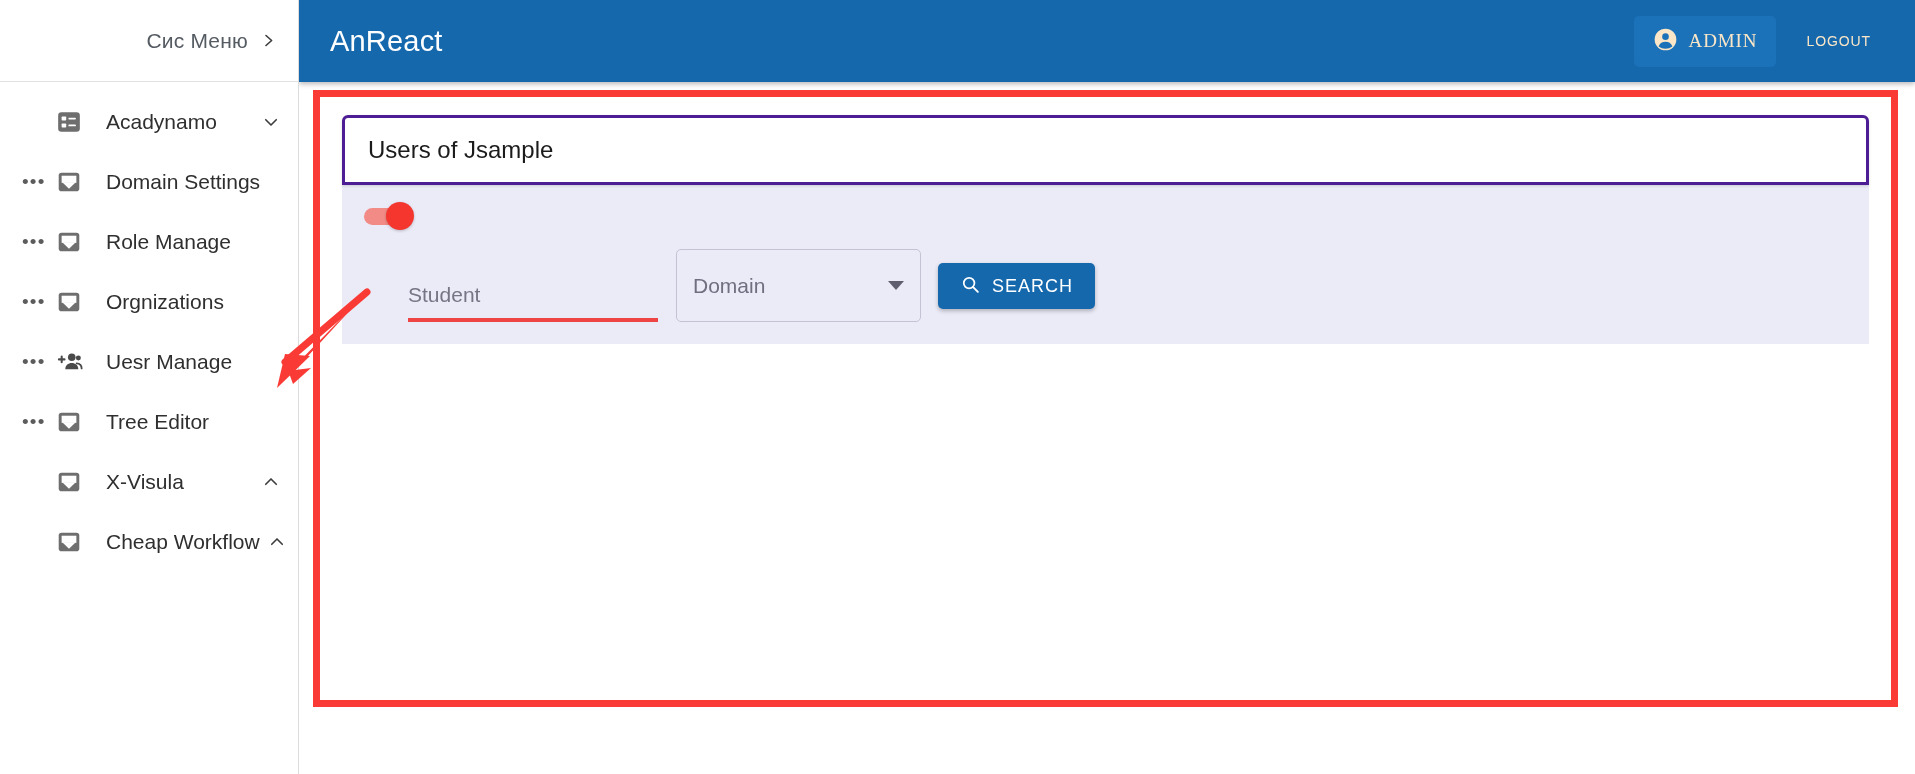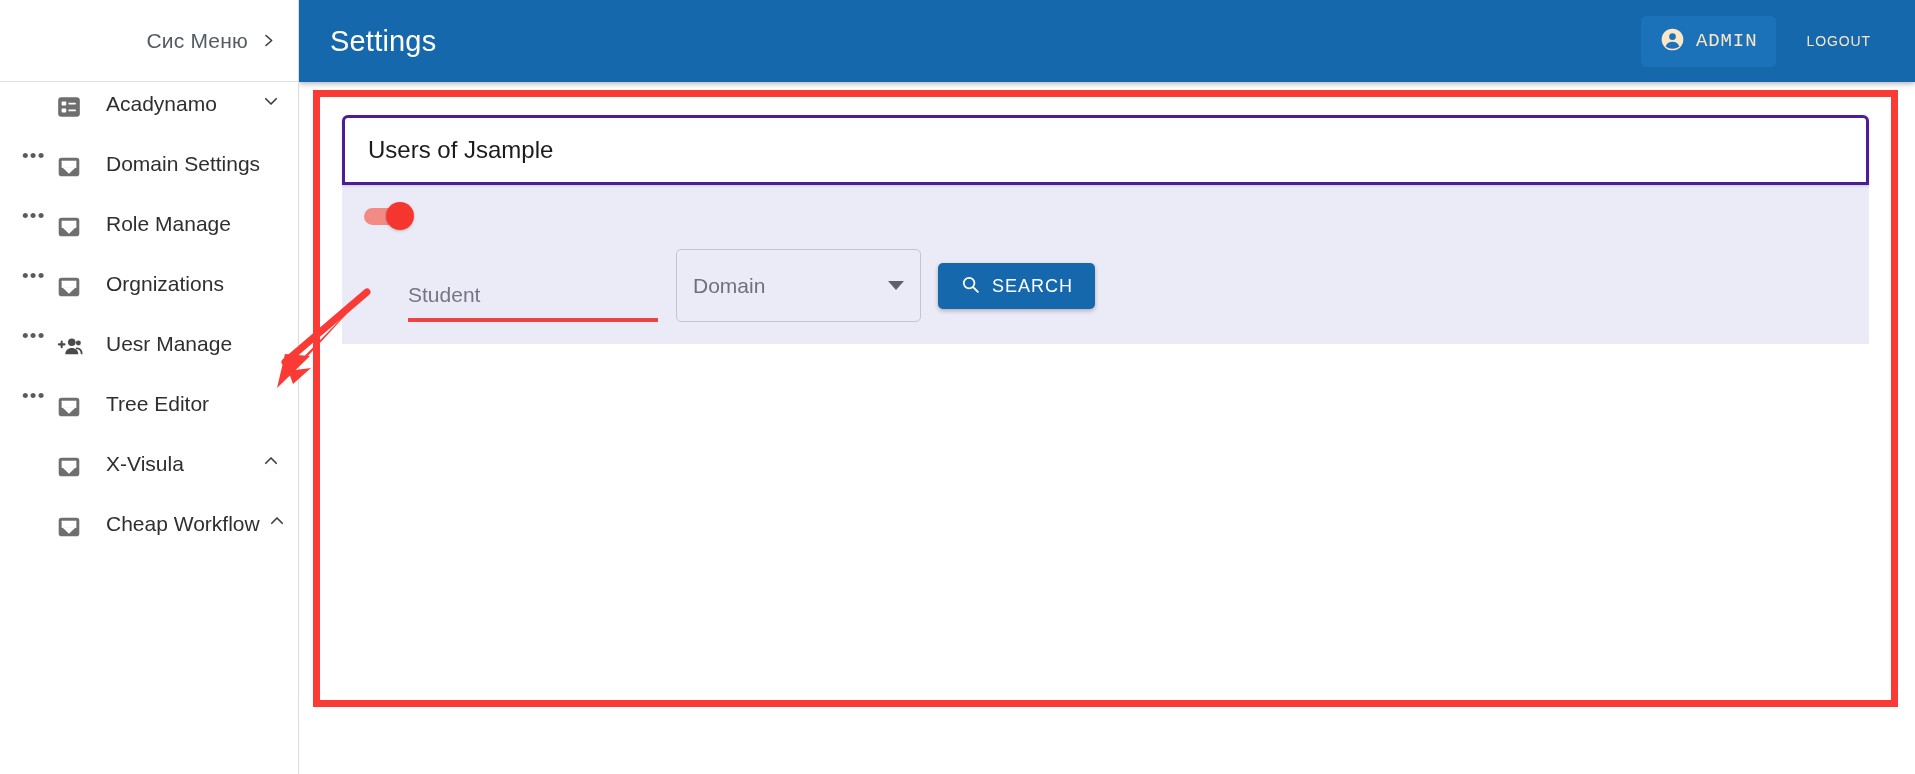--- a/index.html
+++ b/index.html
@@ -43,21 +43,21 @@
     letter-spacing: .2px;
   }
   #sidebar-header .chev {
     margin-left: 13px;
     display: inline-block;
     width: 15px; height: 15px;
   }
   .menu-list { padding-top: 10px; }
   .menu-item {
     display: flex;
-    align-items: flex-start;
+    align-items: center;
     height: 60px;
     padding-left: 22px;
     padding-right: 18px;
     cursor: pointer;
     white-space: nowrap;
   }
   .menu-dots {
     width: 32px;
     font-size: 19px;
     color: #5c5c5c;
@@ -113,21 +113,21 @@
     padding-right: 28px;
   }
   #admin-button {
     display: flex;
     align-items: center;
     background: #1b72b8;
     border: none;
     border-radius: 5px;
     padding: 11px 19px;
     cursor: pointer;
-    font-family: Liberation Mono, monospace;
+    font-family: Liberation Serif, serif;
   }
   #admin-button .label {
     color: #fbe7c8;
     font-size: 19px;
     letter-spacing: .9px;
     margin-left: 11px;
   }
   #logout-button {
     background: transparent;
     border: none;
@@ -413,21 +413,21 @@
           <svg viewBox="0 0 24 24" width="18" height="18">
               <path d="M5 15 L12 8 L19 15" fill="none" stroke="#3d3d3d" stroke-width="2.2" stroke-linecap="round" stroke-linejoin="round"></path>
             </svg>
         </span>
       </div>
 
     </div>
   </nav>
 
   <header id="topbar">
-    <span id="app-title">Settings</span>
+    <span id="app-title">AnReact</span>
     <div id="topbar-right">
       <button id="admin-button">
         <span>
           <svg viewBox="0 0 24 24" width="25" height="25">
             <circle cx="12" cy="12" r="10.4" fill="#fbe7c8"></circle>
             <circle cx="12" cy="9.3" r="3.2" fill="#1b72b8"></circle>
             <path d="M5.4 18.6 c1.1-3 3.7-4.4 6.6-4.4 s5.5 1.4 6.6 4.4 a10.4 10.4 0 0 1-13.2 0 z" fill="#1b72b8"></path>
           </svg>
         </span>
         <span class="label">ADMIN</span>

